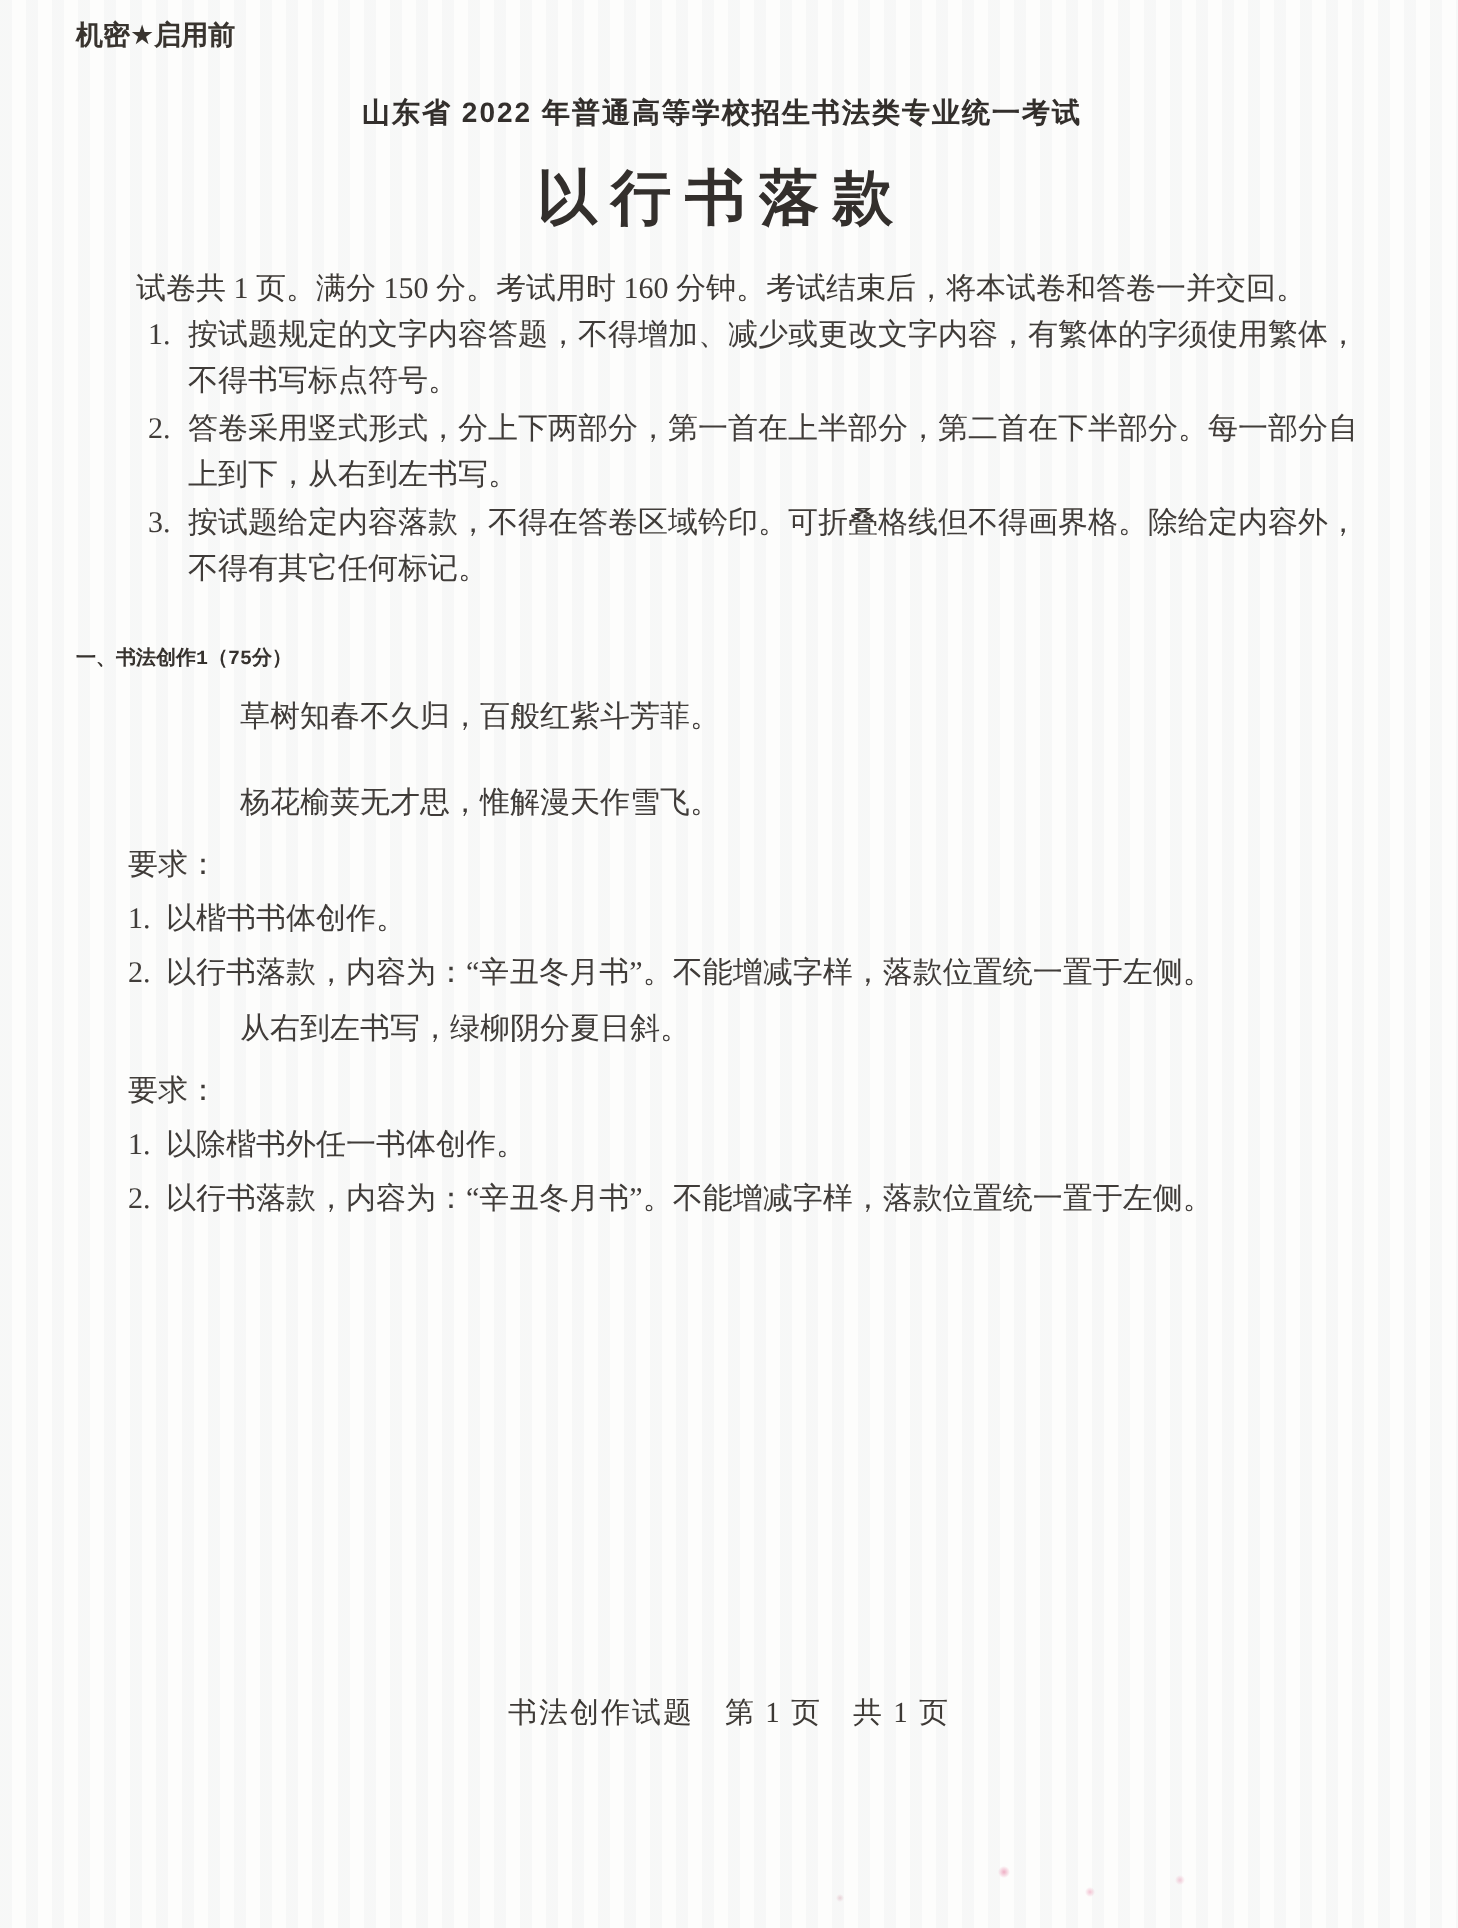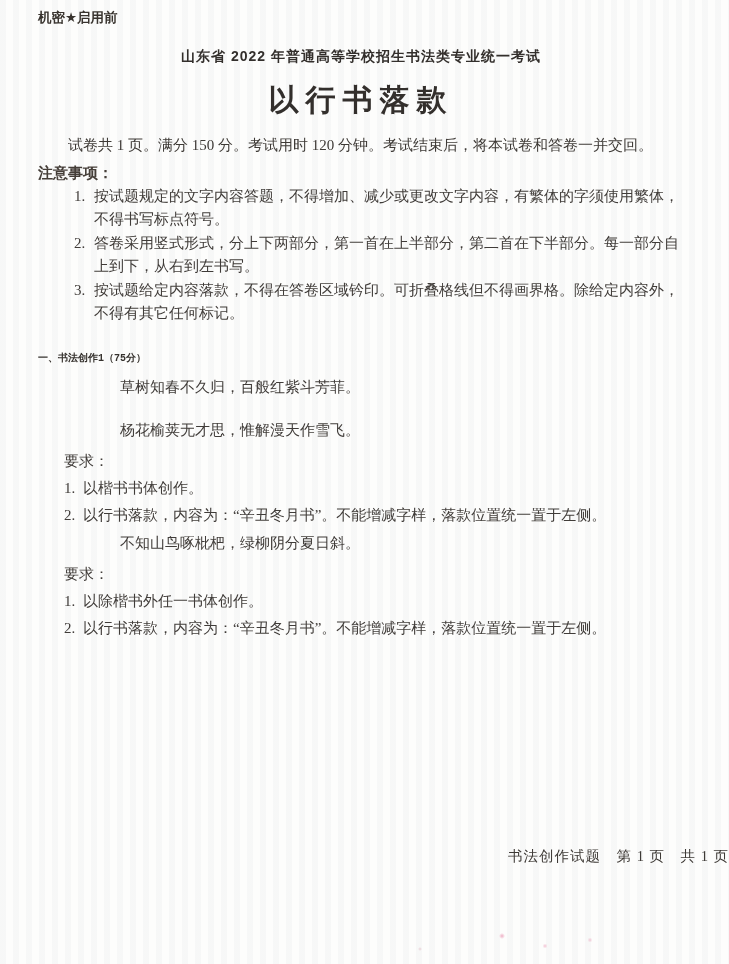--- a/index.html
+++ b/index.html
@@ -96,21 +96,21 @@
     line-height: 22px;
   }
   .req-item .num { flex: 0 0 19px; }
   .req-item .txt { flex: 1 1 auto; }
   .sec2 { margin-top: 27px; }
   .footer {
     position: absolute;
     left: 0;
     top: 847px;
     width: 100%;
-    text-align: right;
+    text-align: center;
     font-size: 14.5px;
     color: #3e3a36;
     letter-spacing: 1px;
   }
   .scan-noise {
     position: absolute;
     left: 0;
     bottom: 0;
     width: 100%;
     height: 40px;
@@ -124,23 +124,22 @@
 </head>
 <body>
 
 <div class="page">
 
   <div class="confidential">机密★启用前</div>
 
   <h1 class="title">山东省 2022 年普通高等学校招生书法类专业统一考试</h1>
   <h2 class="subtitle">以行书落款</h2>
 
-  <p class="intro">试卷共 1 页。满分 150 分。考试用时 120 分钟。考试结束后，将本试卷和答卷一并交回。</p>
+  <p class="intro">试卷共 1 页。满分 150 分。考试用时 160 分钟。考试结束后，将本试卷和答卷一并交回。</p>
 
-  <div class="notes-heading">注意事项：</div>
 
   <div class="note-item">
     <span class="num">1.</span>
     <span class="txt">按试题规定的文字内容答题，不得增加、减少或更改文字内容，有繁体的字须使用繁体，不得书写标点符号。</span>
   </div>
   <div class="note-item">
     <span class="num">2.</span>
     <span class="txt">答卷采用竖式形式，分上下两部分，第一首在上半部分，第二首在下半部分。每一部分自上到下，从右到左书写。</span>
   </div>
   <div class="note-item">
@@ -154,21 +153,21 @@
   <div class="req-heading">要求：</div>
   <div class="req-item">
     <span class="num">1.</span>
     <span class="txt">以楷书书体创作。</span>
   </div>
   <div class="req-item">
     <span class="num">2.</span>
     <span class="txt">以行书落款，内容为：“辛丑冬月书”。不能增减字样，落款位置统一置于左侧。</span>
   </div>
 
-  <div class="poem-line">不知山鸟啄枇杷，绿柳阴分夏日斜。</div>
+  <div class="poem-line">从右到左书写，绿柳阴分夏日斜。</div>
   <div class="req-heading">要求：</div>
   <div class="req-item">
     <span class="num">1.</span>
     <span class="txt">以除楷书外任一书体创作。</span>
   </div>
   <div class="req-item">
     <span class="num">2.</span>
     <span class="txt">以行书落款，内容为：“辛丑冬月书”。不能增减字样，落款位置统一置于左侧。</span>
   </div>
 

